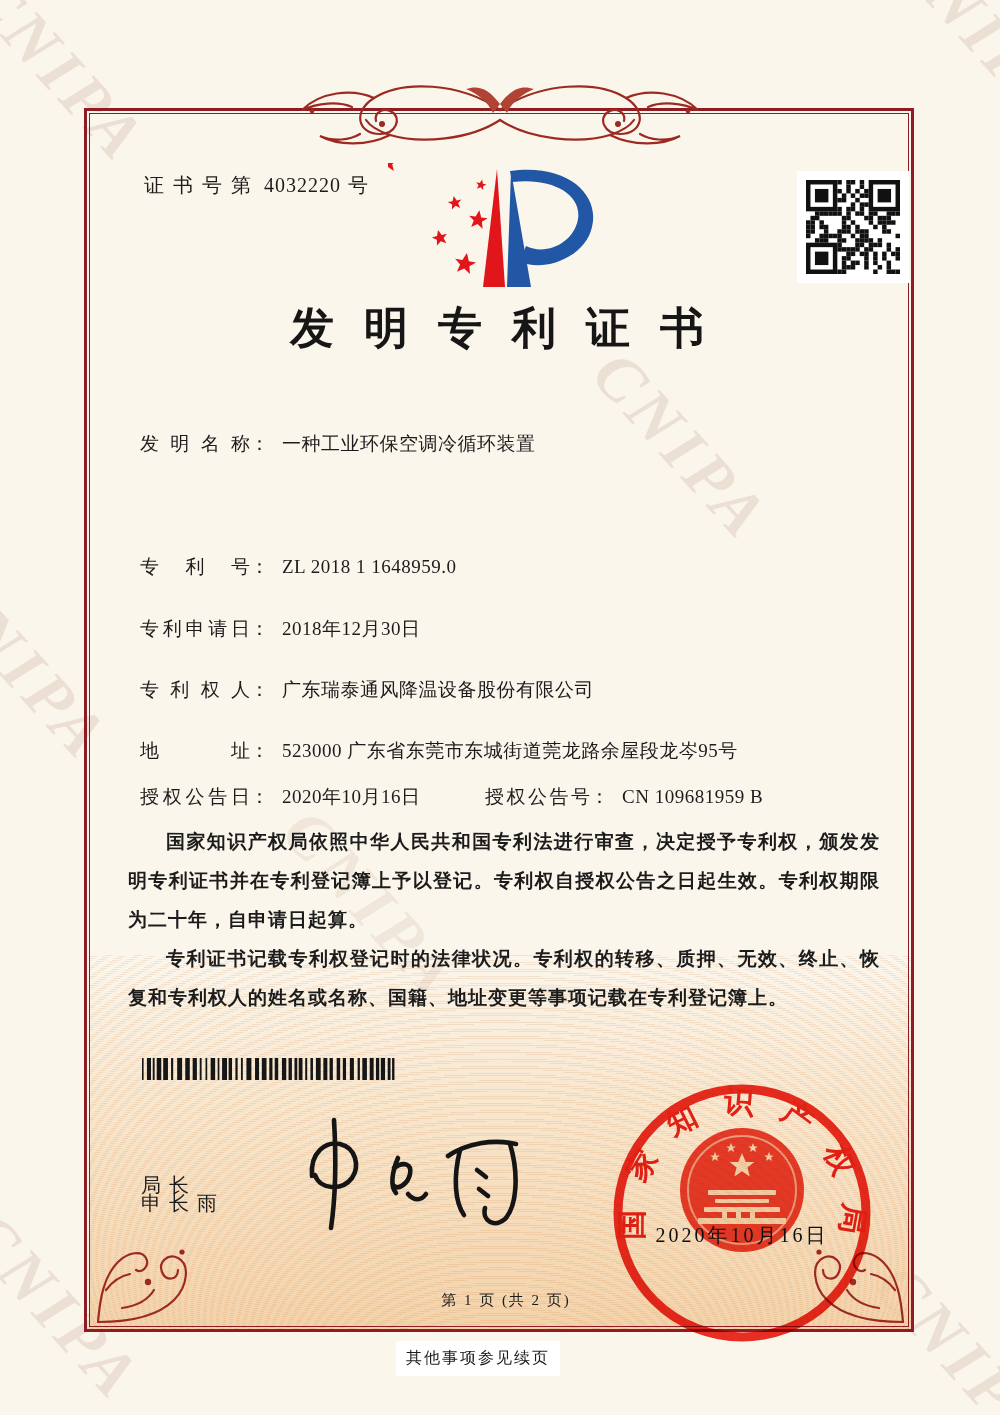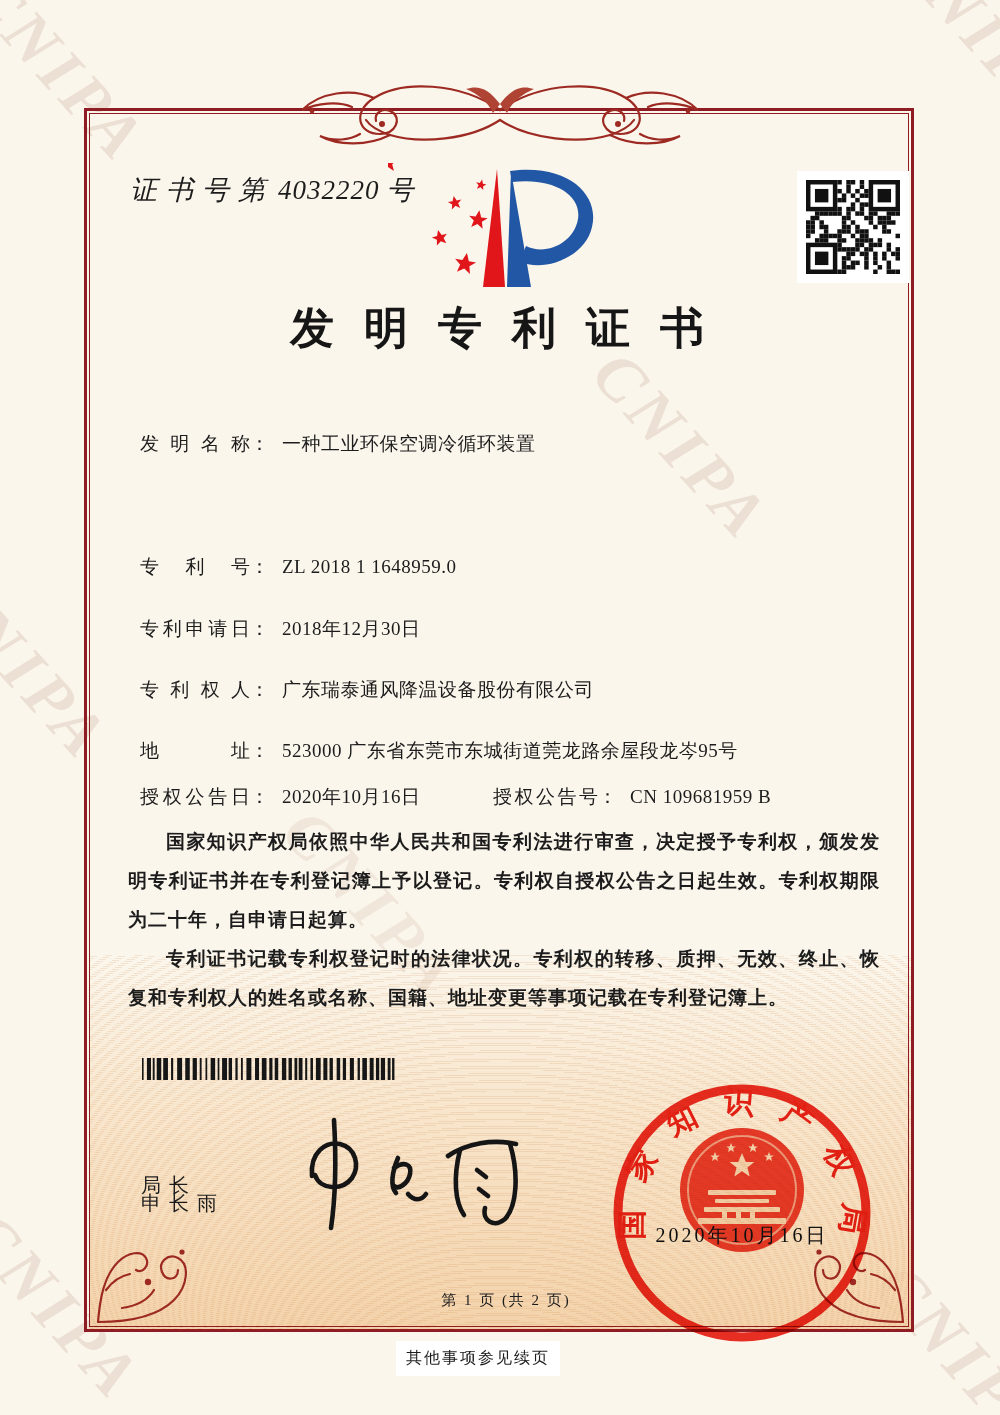--- a/index.html
+++ b/index.html
@@ -31,41 +31,41 @@
       repeating-radial-gradient(140% 90% at 50% 140%,
         rgba(198,128,66,0.16) 0 1.5px, rgba(255,255,255,0) 1.5px 6px),
       linear-gradient(to bottom,
         rgba(247,226,198,0) 0%, rgba(246,217,180,0.55) 40%, rgba(242,204,158,0.85) 100%);
   }
   .flourish{position:absolute;z-index:3;left:290px;top:80px;}
   .corner{position:absolute;z-index:3;}
   .corner.bl{left:92px;top:1212px;}
   .corner.br{left:794px;top:1212px;transform:scaleX(-1);}
   
-  .cert-no{position:absolute;z-index:4;left:130px;top:172px;font-size:27px;font-style:italic;}
+  .cert-no{position:absolute;z-index:4;left:144px;top:172px;font-size:20px;}
   .cert-no .pfx{letter-spacing:9px;}
   .cert-no .num{margin-left:4px;letter-spacing:1px;}
   .cert-no .sfx{margin-left:7px;}
   
   .qr-panel{position:absolute;z-index:4;left:797px;top:171px;width:112px;height:112px;background:#ffffff;}
   .qr-panel svg{position:absolute;left:9px;top:9px;}
   
   .logo{position:absolute;z-index:4;left:388px;top:163px;}
   
   .title{
     position:absolute;z-index:4;left:0;right:0;top:299px;text-align:center;
     font-size:44px;font-weight:700;letter-spacing:30px;padding-left:24px;color:#161616;
   }
   
   .field-row{position:absolute;z-index:4;left:140px;width:740px;font-size:19px;line-height:27px;}
   .flabel{display:inline-block;width:110px;text-align:justify;text-align-last:justify;vertical-align:top;}
   .fsep{display:inline-block;vertical-align:top;}
   .fvalue{display:inline-block;margin-left:13px;vertical-align:top;letter-spacing:0.5px;}
   .fgroup2{position:absolute;left:345px;top:0;}
-  .fgroup2 .flabel{width:105px;margin-left:8px;}
+  .fgroup2 .flabel{width:105px;}
   
   .body-text{position:absolute;z-index:4;left:128px;top:822px;width:752px;font-weight:bold;}
   .body-text p{
     margin:0;font-size:19px;line-height:39px;text-align:justify;text-indent:2em;
     letter-spacing:1px;
   }
   
   .barcode{position:absolute;z-index:4;left:142px;top:1058px;}
   
   .sig-title{position:absolute;z-index:5;left:141px;top:1144px;font-size:20px;letter-spacing:8px;margin-top:28px;}

